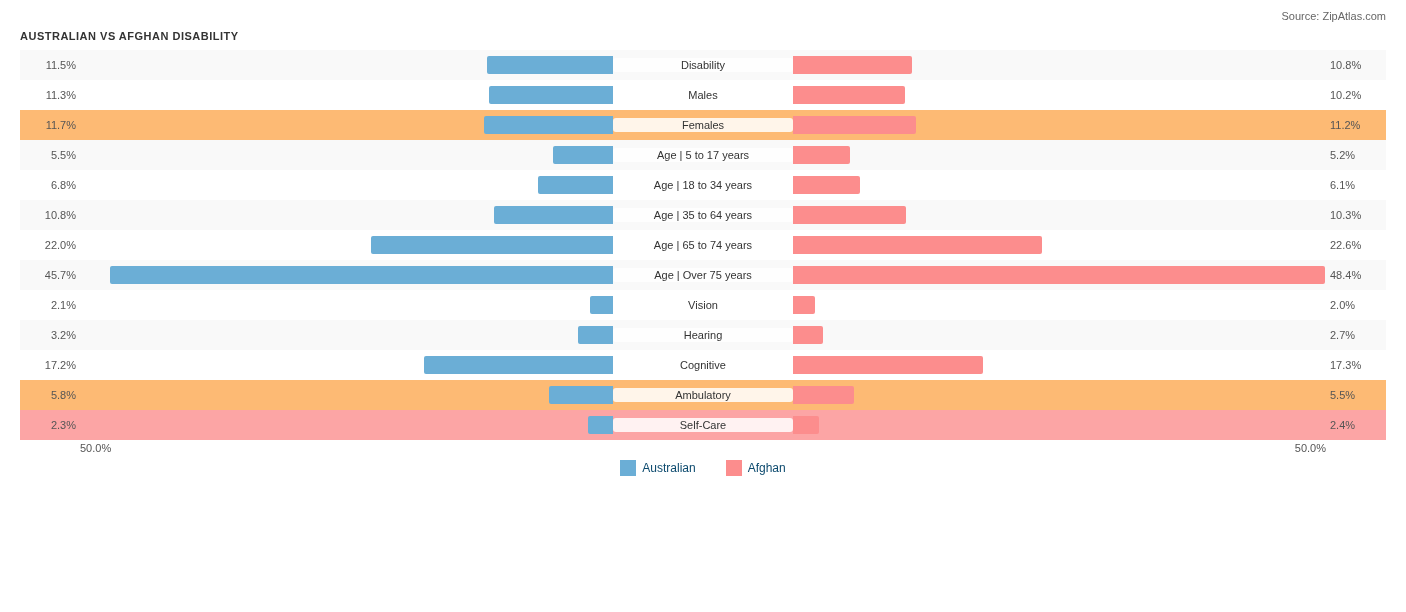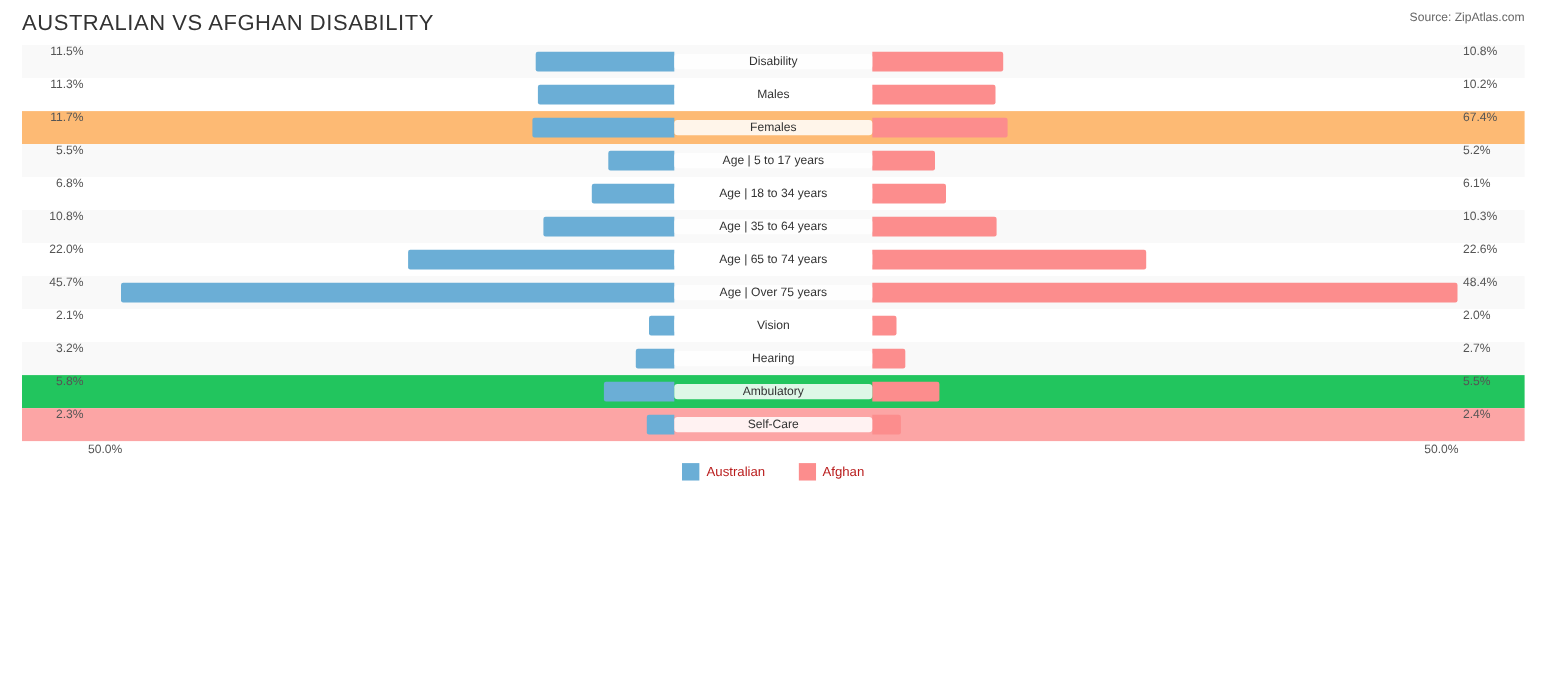--- a/index.html
+++ b/index.html
@@ -16,40 +16,42 @@
       padding: 10px 20px 20px 20px;
       position: relative;
     }
     .title-row {
       display: flex;
       justify-content: space-between;
       align-items: flex-start;
       margin-bottom: 8px;
     }
     .chart-title {
-      font-size: 20px;
-      font-weight: normal;
+      font-size: 11px;
+      font-weight: bold;
       color: #333;
       text-transform: uppercase;
       letter-spacing: 0.5px;
+      margin-top: 20px;
     }
     .source-text {
       font-size: 11px;
       color: #666;
     }
     
     
     
     .bars-wrapper {
       display: flex;
       flex-direction: column;
       width: 100%;
     }
     .row-container {
       display: flex;
+      align-items: center;
       width: 100%;
       height: 30px;
       position: relative;
     }
     .left-value {
       width: 60px;
       text-align: right;
       font-size: 11px;
       color: #555;
       padding-right: 4px;
@@ -116,21 +118,21 @@
       display: flex;
       justify-content: center;
       gap: 30px;
       margin-top: 6px;
     }
     .legend-item {
       display: flex;
       align-items: center;
       gap: 6px;
       font-size: 12px;
-      color: #b91c1c;
+      color: #0c4a6e;
     }
     .legend-swatch {
       width: 16px;
       height: 16px;
     }
     .bottom-axis {
       display: flex;
       justify-content: space-between;
       font-size: 11px;
       color: #555;
@@ -178,21 +180,21 @@
         <div class="left-value">11.7%</div>
         <div class="center-section">
           <div class="left-bar-area" style="position: relative;">
             <div class="bar-left" style="width: 128.7px; right: 0px;"></div>
           </div>
           <div class="label-center">Females</div>
           <div class="right-bar-area" style="position: relative;">
             <div class="bar-right" style="width: 123.2px; left: 0px;"></div>
           </div>
         </div>
-        <div class="right-value">67.4%</div>
+        <div class="right-value">11.2%</div>
       </div>
       <div class="row-container" style="background: rgb(249, 249, 249);">
         <div class="left-value">5.5%</div>
         <div class="center-section">
           <div class="left-bar-area" style="position: relative;">
             <div class="bar-left" style="width: 60.5px; right: 0px;"></div>
           </div>
           <div class="label-center">Age | 5 to 17 years</div>
           <div class="right-bar-area" style="position: relative;">
             <div class="bar-right" style="width: 57.2px; left: 0px;"></div>
@@ -271,21 +273,34 @@
           <div class="left-bar-area" style="position: relative;">
             <div class="bar-left" style="width: 35.2px; right: 0px;"></div>
           </div>
           <div class="label-center">Hearing</div>
           <div class="right-bar-area" style="position: relative;">
             <div class="bar-right" style="width: 29.7px; left: 0px;"></div>
           </div>
         </div>
         <div class="right-value">2.7%</div>
       </div>
-      <div class="row-container" style="background: #22c55e; gap: 36px;">
+      <div class="row-container" style="background: rgb(255, 255, 255);">
+        <div class="left-value">17.2%</div>
+        <div class="center-section">
+          <div class="left-bar-area" style="position: relative;">
+            <div class="bar-left" style="width: 189.2px; right: 0px;"></div>
+          </div>
+          <div class="label-center">Cognitive</div>
+          <div class="right-bar-area" style="position: relative;">
+            <div class="bar-right" style="width: 190.3px; left: 0px;"></div>
+          </div>
+        </div>
+        <div class="right-value">17.3%</div>
+      </div>
+      <div class="row-container" style="background: #fdba74; gap: 36px;">
         <div class="left-value">5.8%</div>
         <div class="center-section">
           <div class="left-bar-area" style="position: relative;">
             <div class="bar-left" style="width: 63.8px; right: 0px;"></div>
           </div>
           <div class="label-center">Ambulatory</div>
           <div class="right-bar-area" style="position: relative;">
             <div class="bar-right" style="width: 60.5px; left: 0px;"></div>
           </div>
         </div>

